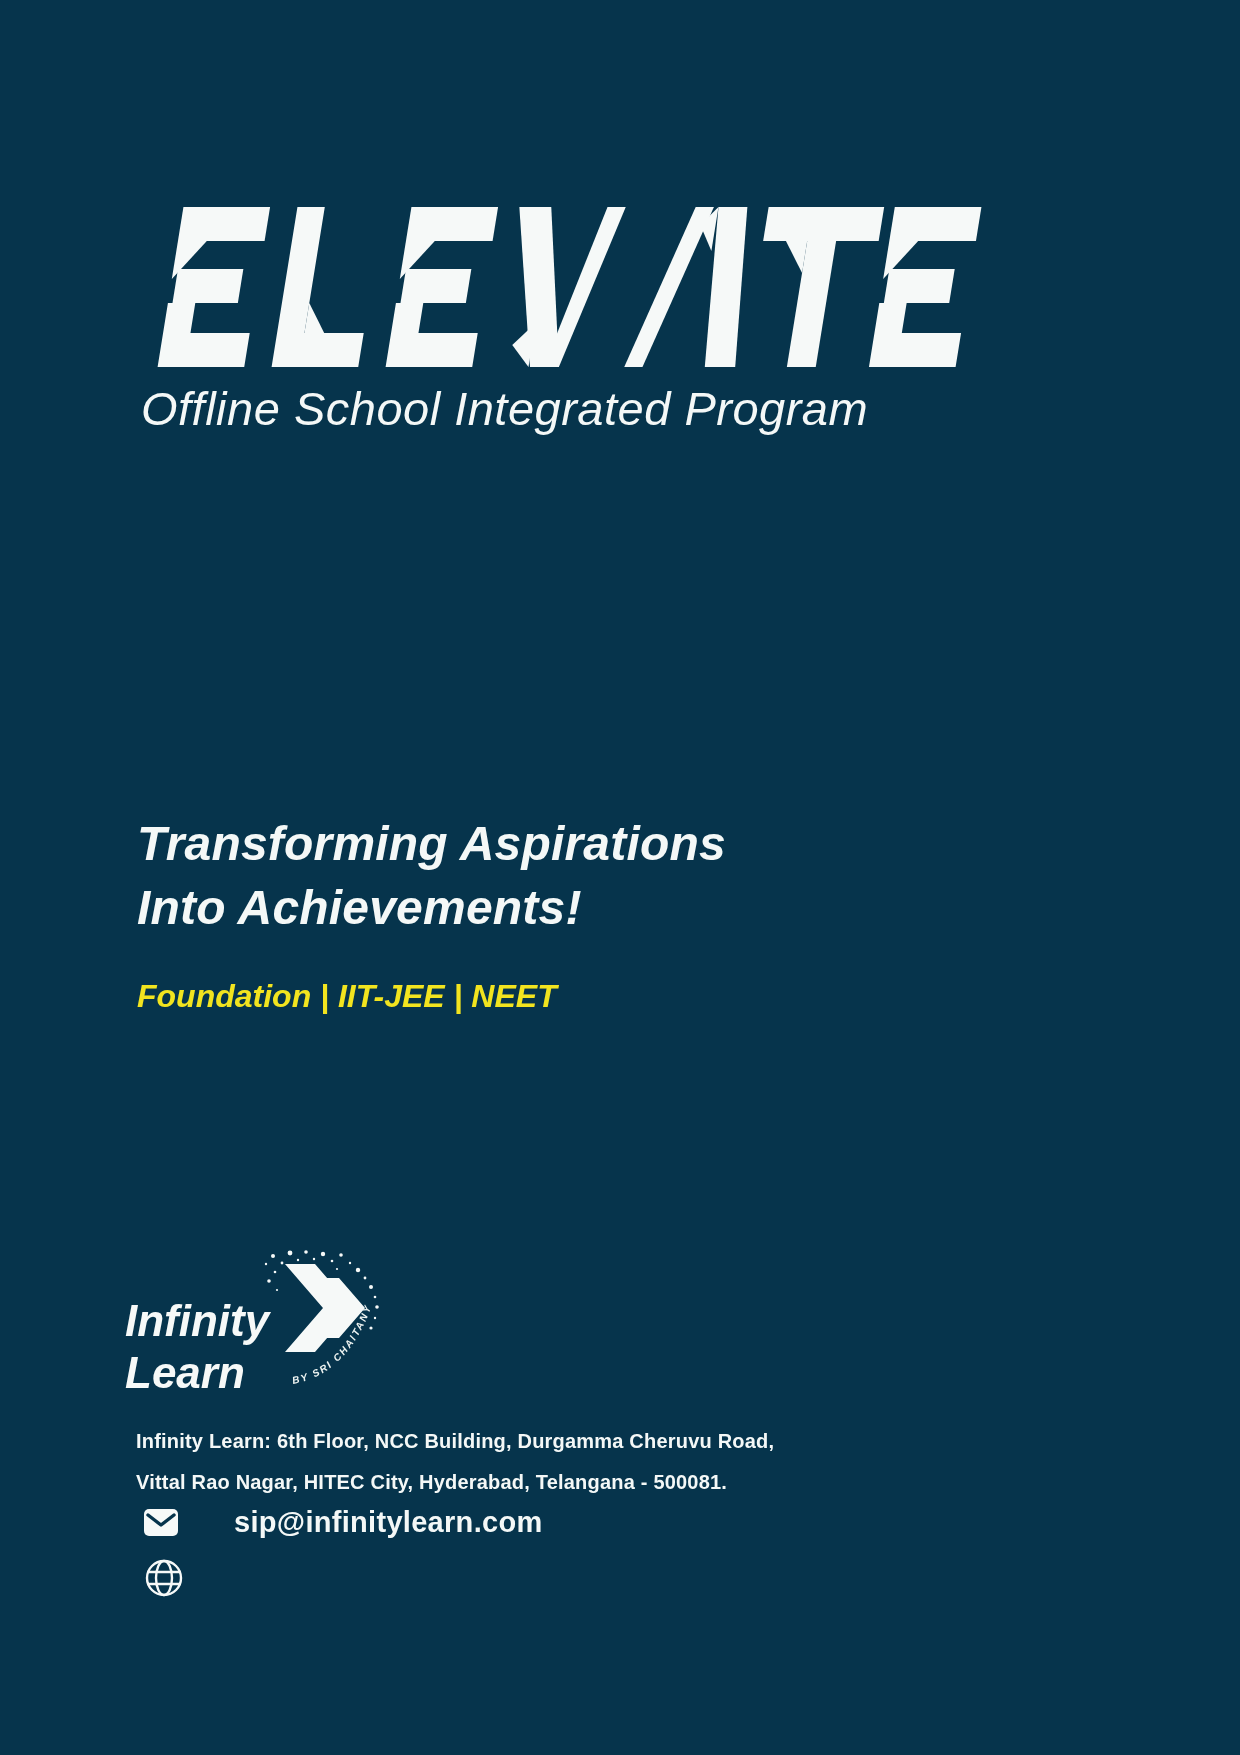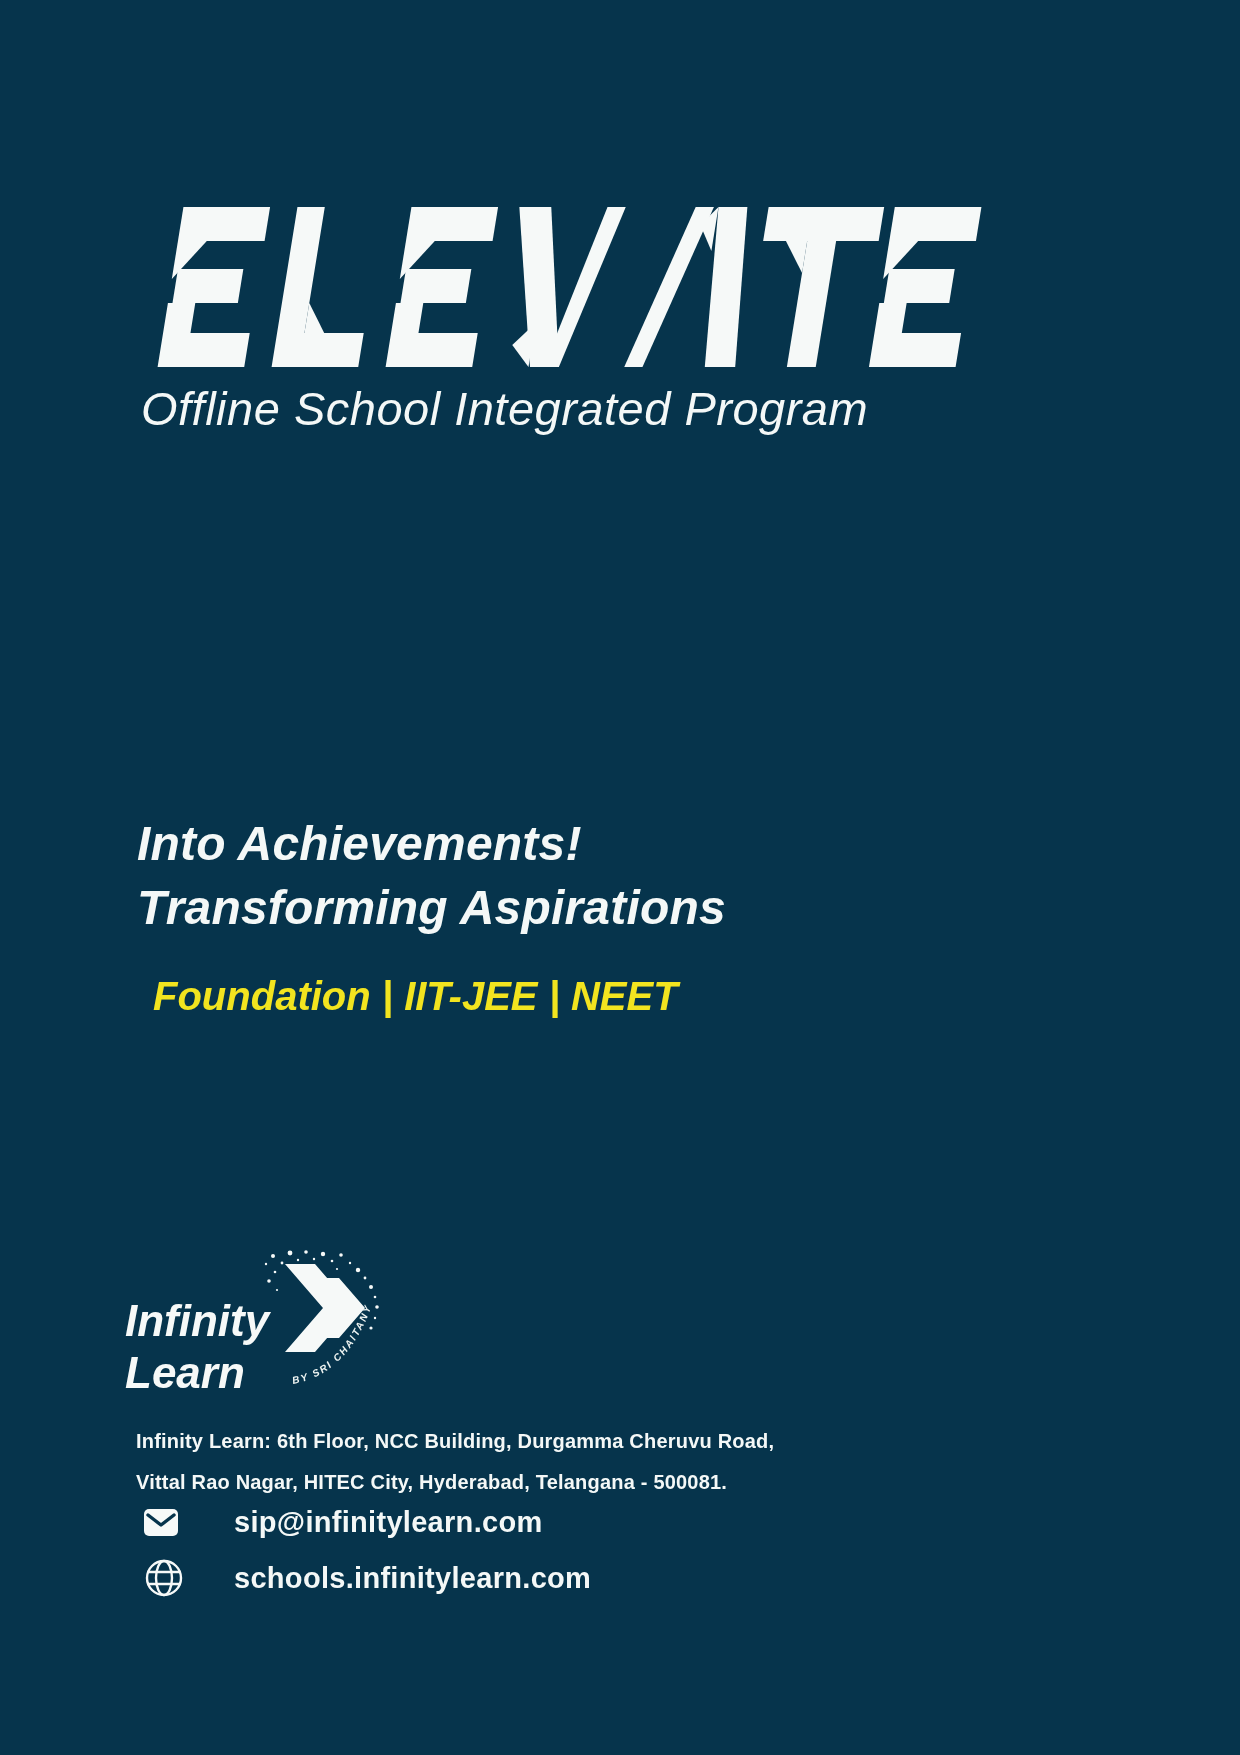--- a/index.html
+++ b/index.html
@@ -57,26 +57,25 @@
     font-weight: bold;
     font-style: italic;
     letter-spacing: 0.2px;
     white-space: nowrap;
   }
   #programs-block {
     margin-top: 28px;
   }
   .yellow-line {
     color: #f2e41f;
-    font-size: 40px;
+    font-size: 32px;
     line-height: 56px;
     font-weight: bold;
     font-style: italic;
     white-space: nowrap;
-    margin-left: 16px;
   }
 
   
   #il-logo {
     left: 123px;
     top: 1250px;
     width: 262px;
     height: 152px;
     font-style: italic;
   }
@@ -175,22 +174,22 @@
           <polygon points="14,62 100,62 100,96 14,96" class="wm-poly"></polygon>
           <polygon points="8,96 44,96 44,126 122,126 122,160 8,160" class="wm-poly"></polygon>
         </g>
       </g>
     </svg>
 </div>
 
 <div class="abs" id="subtitle">Offline School Integrated Program</div>
 
 <div class="abs" id="tagline">
+  <div class="tagline-line">Transforming Aspirations</div>
   <div class="tagline-line">Into Achievements!</div>
-  <div class="tagline-line">Transforming Aspirations</div>
   <div id="programs-block">
     <div class="yellow-line">Foundation | IIT-JEE | NEET</div>
   </div>
 </div>
 
 <div class="abs" id="il-logo">
   <svg width="262" height="152" viewBox="0 0 262 152">
 
     <text x="2" y="86" class="il-word">Infinity</text>
     <text x="2" y="138" class="il-word">Learn</text>
@@ -253,14 +252,13 @@
   <span class="contact-icon-box">
     <svg width="40" height="40" viewBox="0 0 40 40">
       <g fill="none" stroke="#f6f9f8" stroke-width="2.4">
         <circle cx="20" cy="20" r="17"></circle>
         <ellipse cx="20" cy="20" rx="8" ry="17"></ellipse>
         <line x1="3.5" y1="14" x2="36.5" y2="14"></line>
         <line x1="3.5" y1="26" x2="36.5" y2="26"></line>
       </g>
     </svg>
   </span>
-  <a class="contact-value">schools.infinitylearn.com</a>
 </div>
 
 </body></html>

